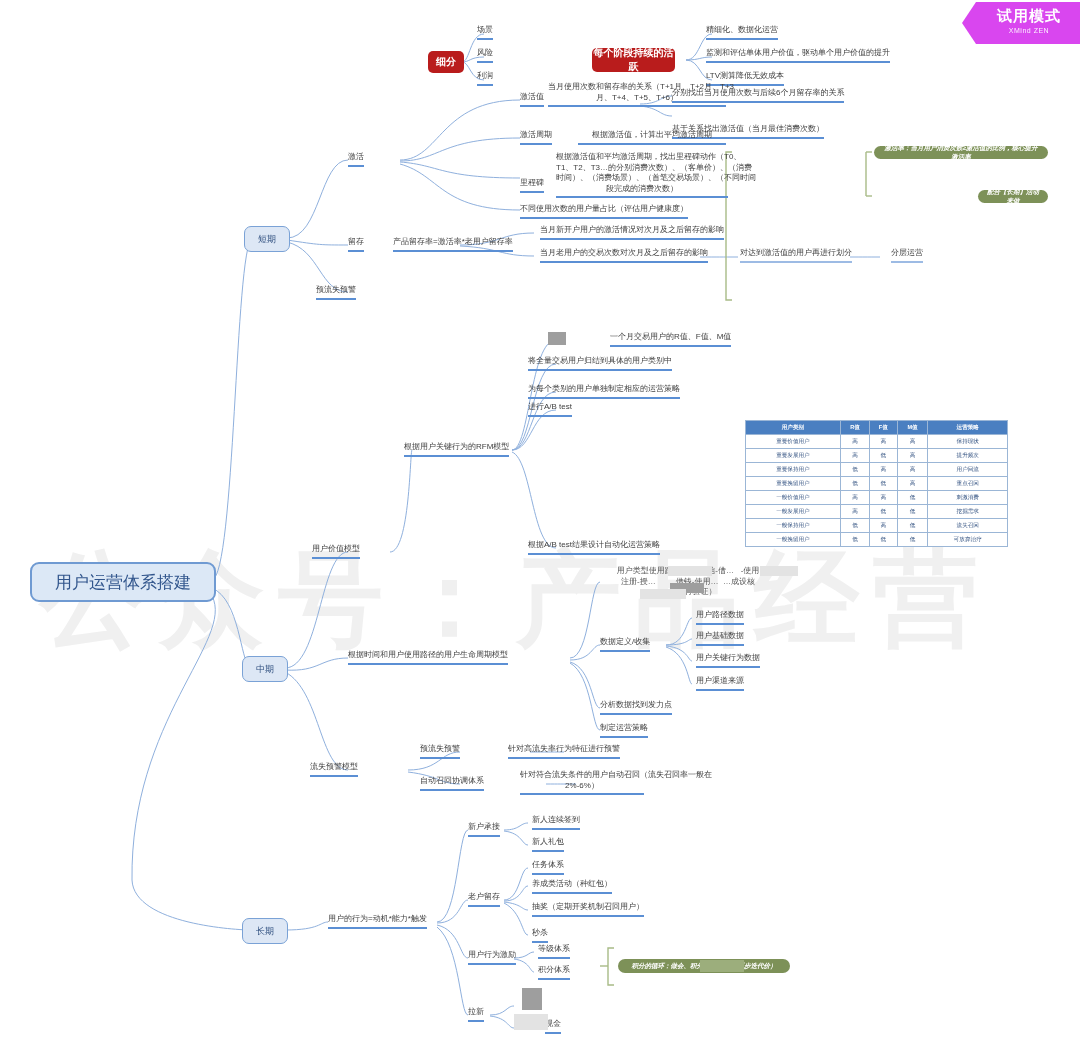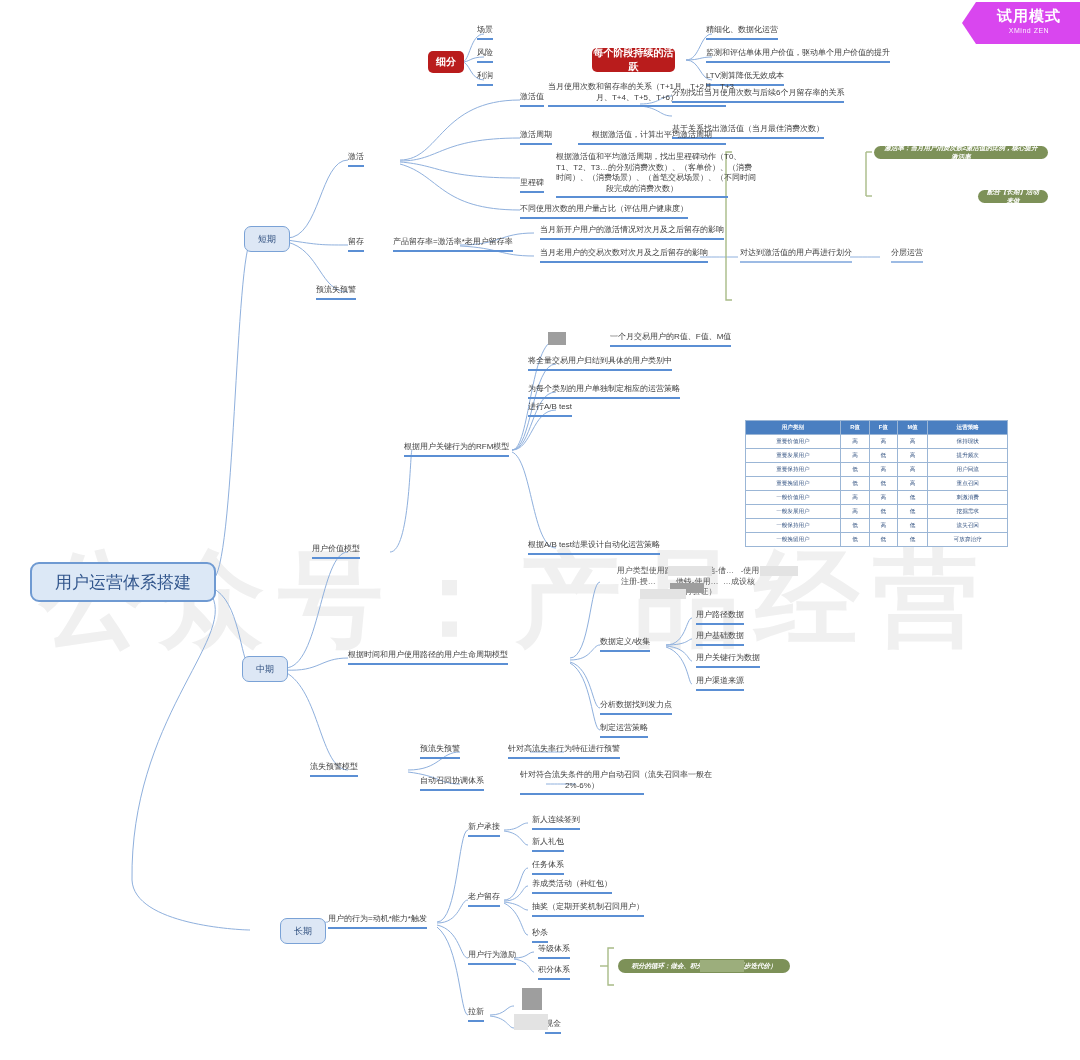--- a/index.html
+++ b/index.html
@@ -178,21 +178,21 @@
 
   <div class="trial">
     <div class="t1">试用模式</div>
     <div class="t2">XMind ZEN</div>
   </div>
 
   <div class="box root" style="left:30px;top:562px;width:182px;height:36px;">用户运营体系搭建</div>
 
   <div class="box" style="left:244px;top:226px;width:44px;height:24px;">短期</div>
   <div class="box" style="left:242px;top:656px;width:44px;height:24px;">中期</div>
-  <div class="box" style="left:242px;top:918px;width:44px;height:24px;margin-left:38px;">长期</div>
+  <div class="box" style="left:242px;top:918px;width:44px;height:24px;">长期</div>
 
   <div class="box blue-dark" style="left:428px;top:51px;width:36px;height:22px;">细分</div>
   <div class="node lvl-text ul" style="left:477px;top:25px;">场景</div>
   <div class="node lvl-text ul" style="left:477px;top:48px;">风险</div>
   <div class="node lvl-text ul" style="left:477px;top:71px;">利润</div>
 
   <div class="box blue-dark" style="left:592px;top:48px;width:83px;height:24px;">每个阶段持续的活跃</div>
   <div class="node lvl-text ul" style="left:706px;top:25px;">精细化、数据化运营</div>
   <div class="node lvl-text ul" style="left:706px;top:48px;">监测和评估单体用户价值，驱动单个用户价值的提升</div>
   <div class="node lvl-text ul" style="left:706px;top:71px;">LTV测算降低无效成本</div>

